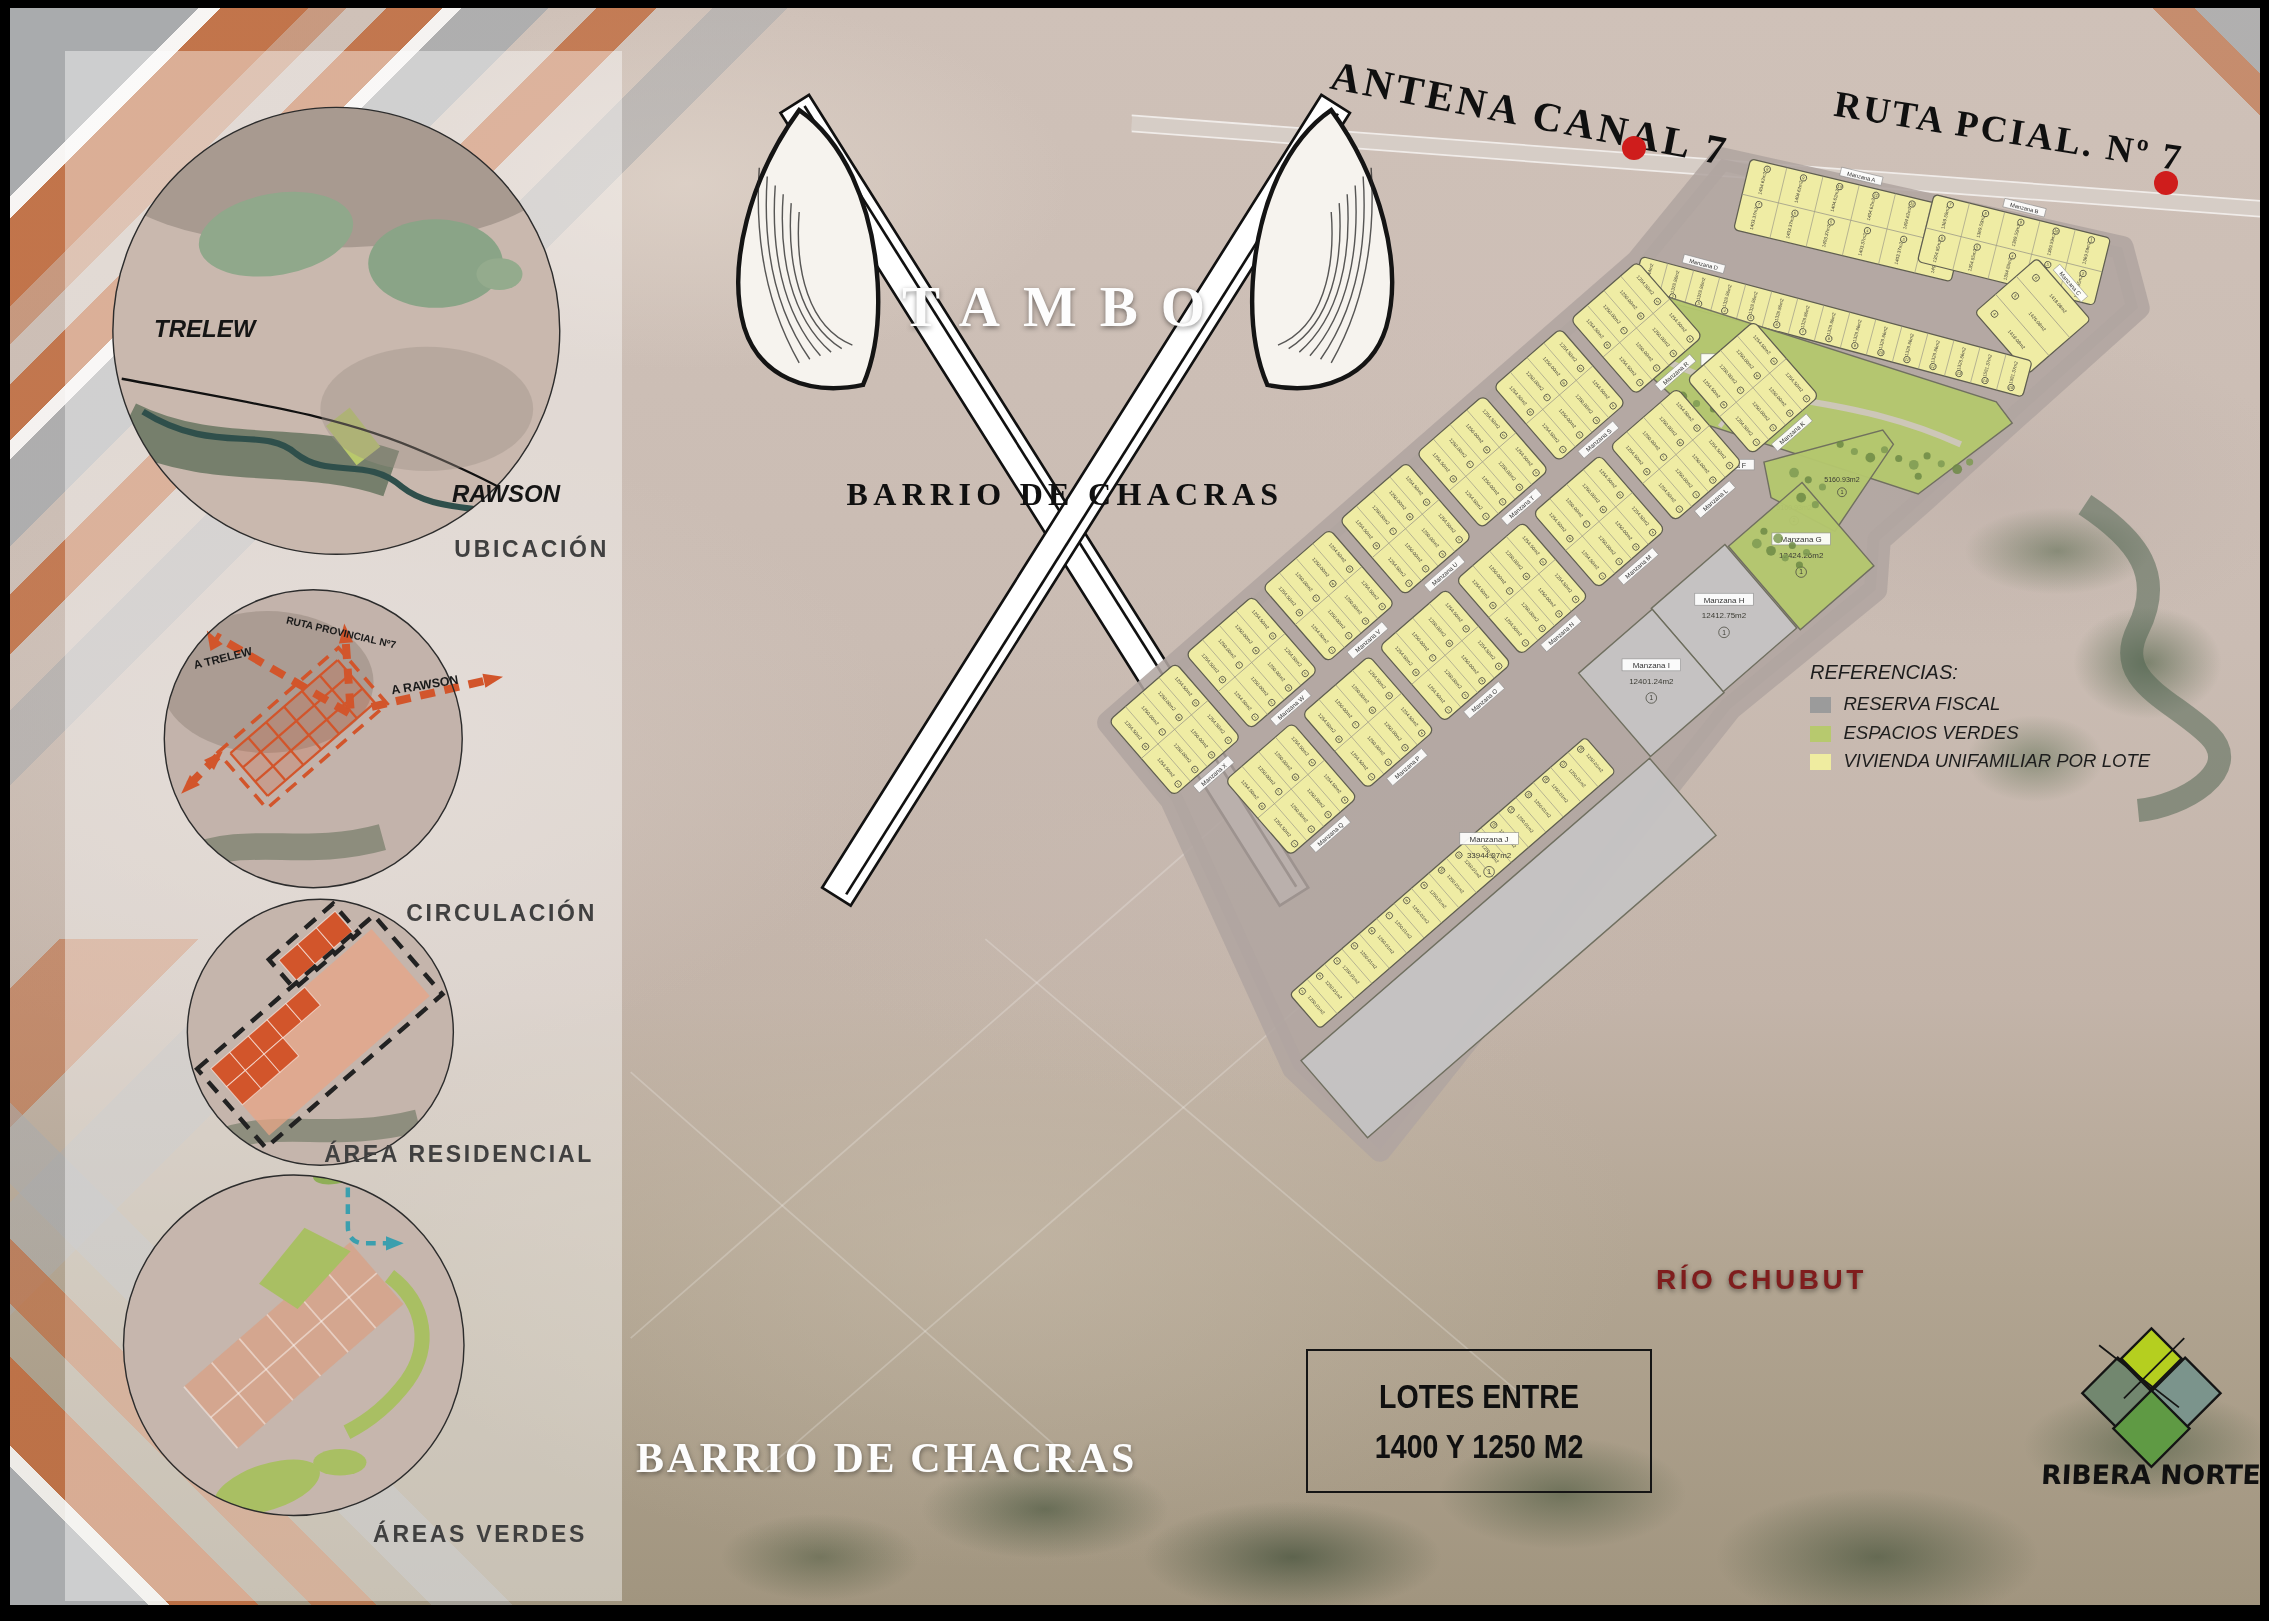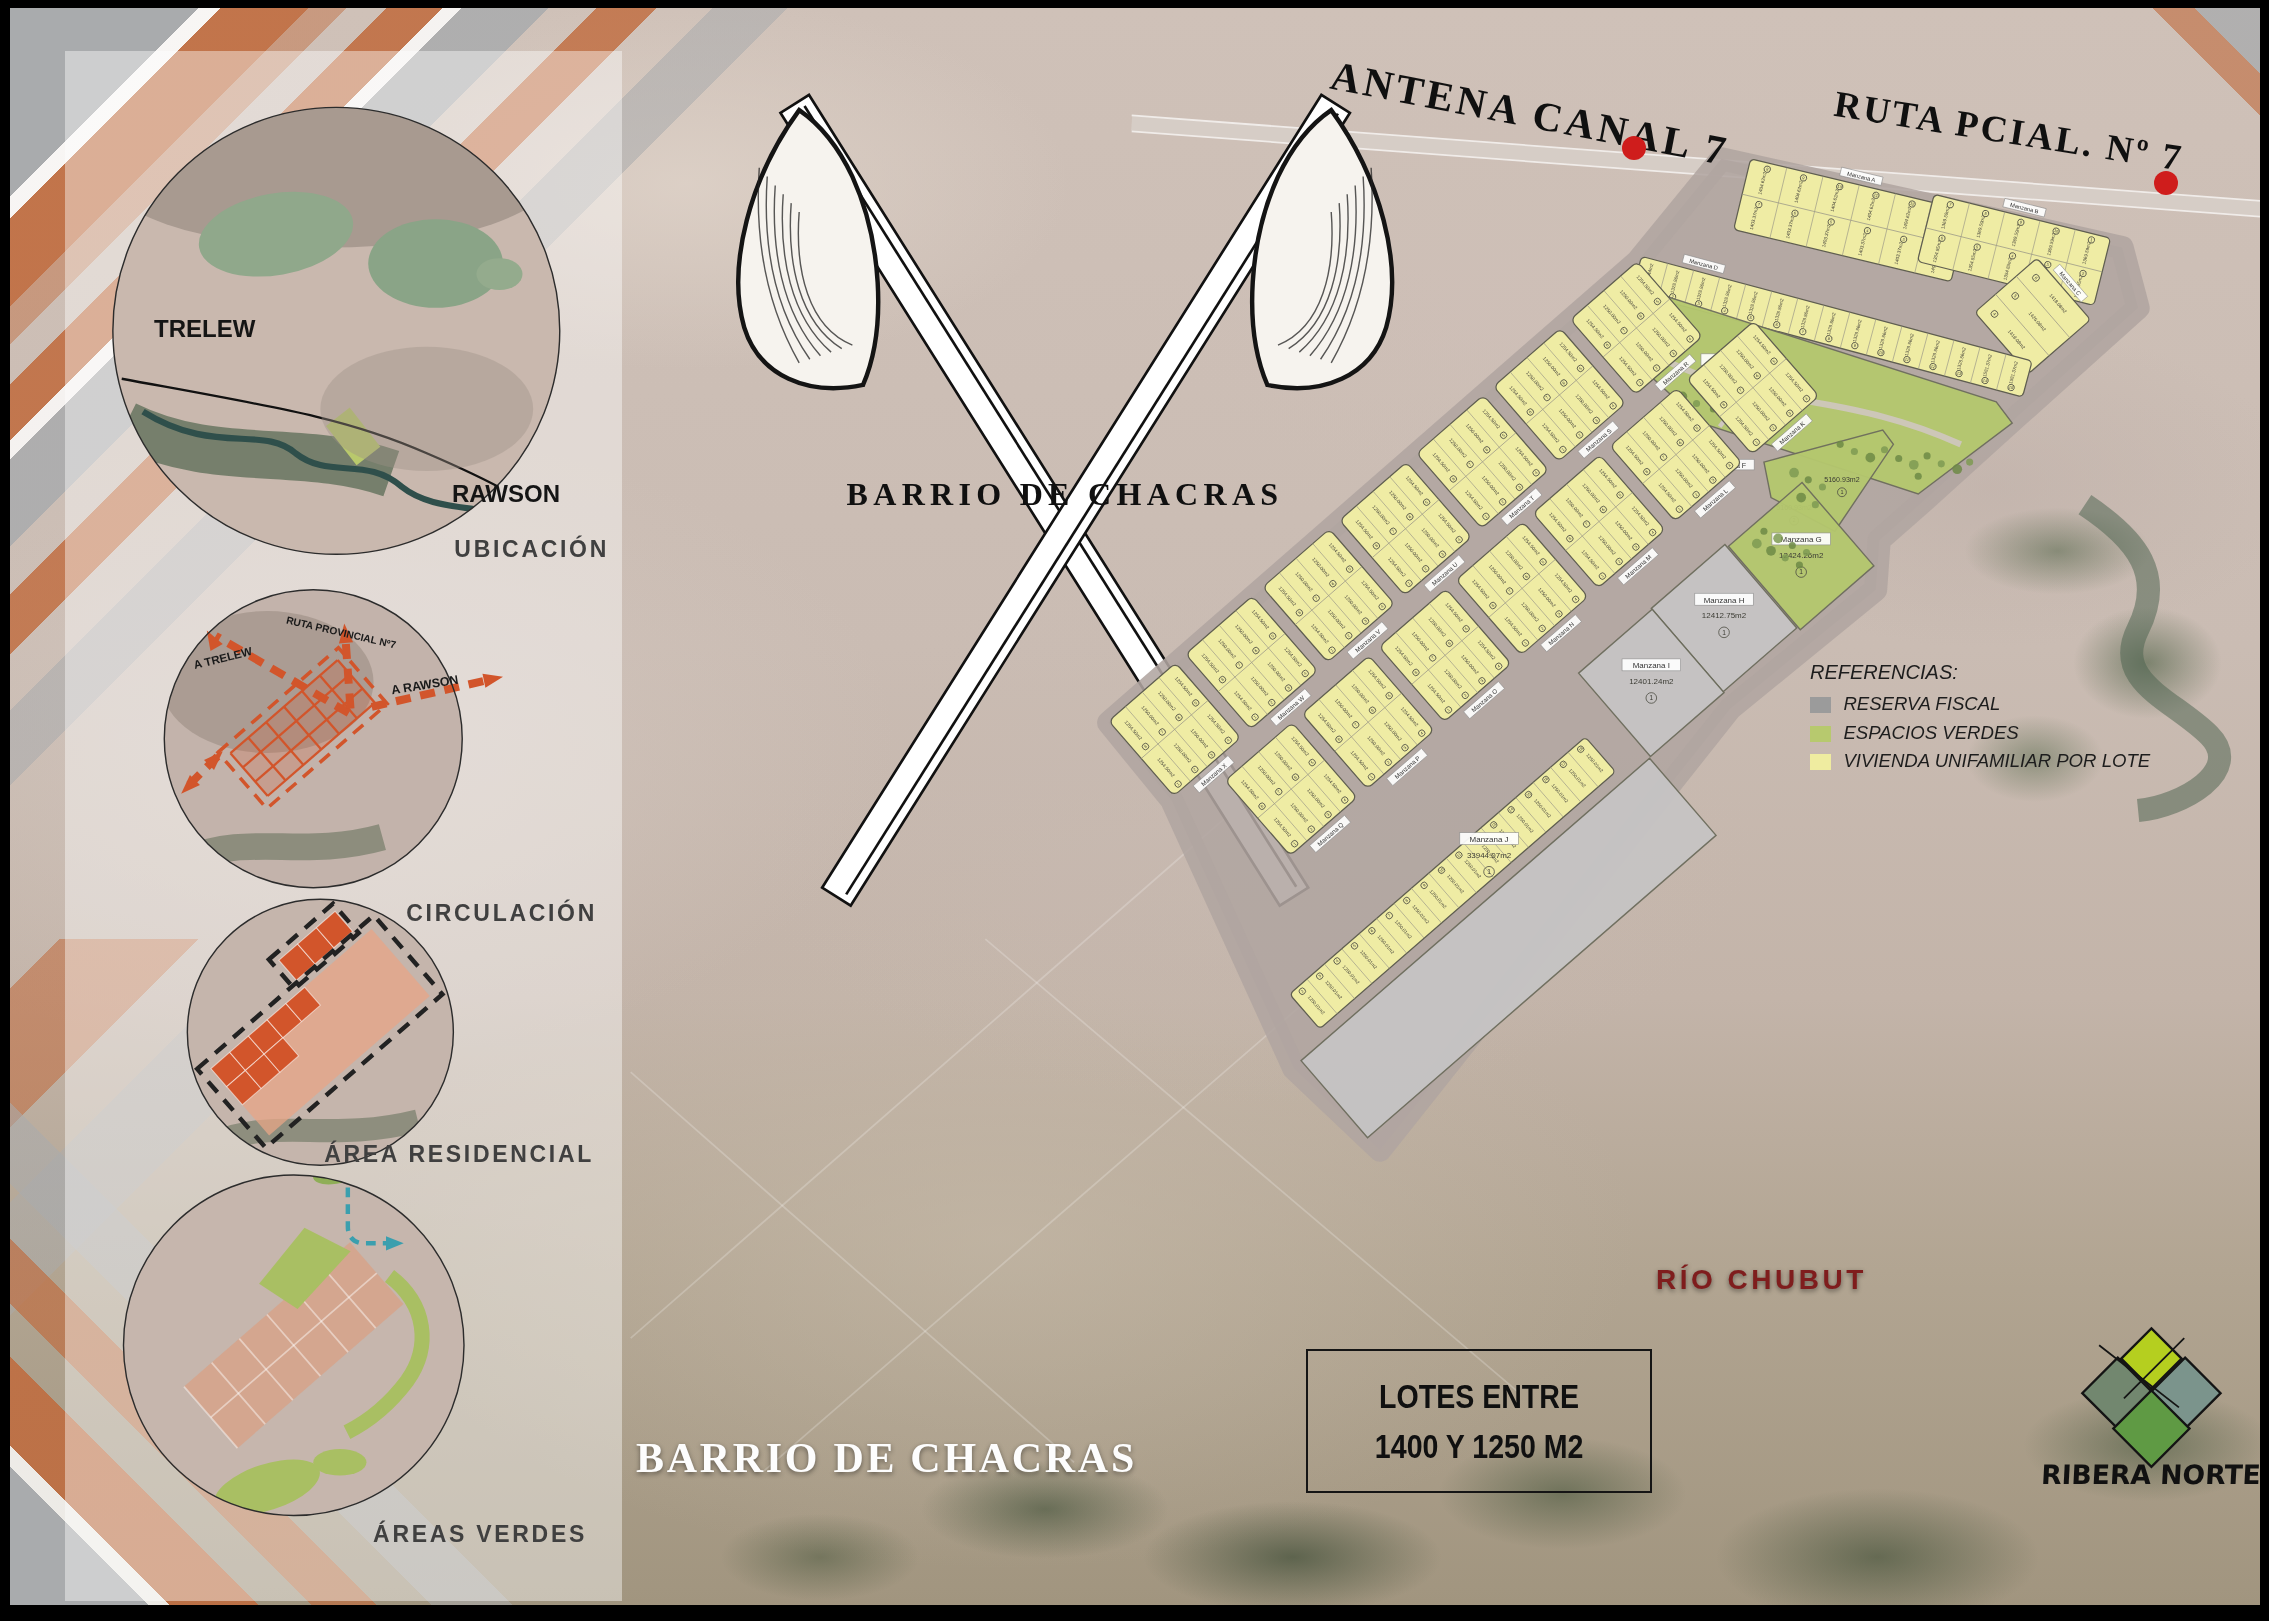--- a/index.html
+++ b/index.html
@@ -42,21 +42,21 @@
       rgba(169,171,173,.45) 186px 266px,transparent 266px);}
   .stripes-tr{position:absolute;right:0;top:0;width:231px;height:231px;pointer-events:none;background:
     linear-gradient(225deg,rgba(169,171,173,.8) 0 46px,rgba(192,106,60,.6) 46px 76px,transparent 76px);}
   
   .panel{position:absolute;left:55px;top:43px;width:557px;height:1550px;background:rgba(255,255,255,.42);}
   
   .slab{font-family:"Liberation Serif","DejaVu Serif",serif;font-weight:bold;color:#101010;}
   .orange-lab{color:#404040;font-weight:bold;letter-spacing:2.7px;font-size:23px;text-align:right;}
   .white-serif{font-family:"Liberation Serif","DejaVu Serif",serif;font-weight:bold;color:#fdfdfd;}
   .shadow{text-shadow:0 1.8px 5.3px rgba(0,0,0,.45);}
-  .annot{font-weight:bold;color:#151515;}
+  .annot{font-style:italic;font-weight:bold;color:#151515;}
   .legend-it{font-style:italic;color:#1d1d1d;}
   .swatch{display:inline-block;width:21px;height:16px;margin-right:12.4px;vertical-align:-2.7px;}
   .lotbox{font-size:34px;color:#101010;font-weight:bold;transform:scaleX(.84);transform-origin:center;}
   .reddot{width:24px;height:24px;border-radius:50%;background:#cf1d1c;}
   svg text{font-family:"Liberation Sans",sans-serif;}
 </style>
 </head>
 <body>
 
 <div id="canvas">
@@ -1109,20 +1109,21 @@
         <line x1="2452" y1="1500" x2="2384" y2="1568" stroke="#141414" stroke-width="2"></line>
       </g>
     </svg>
 
   <div class="abs slab" style="left:1326px;top:43px;font-size:41px;letter-spacing:3.5px;transform:rotate(11deg);transform-origin:left top;">ANTENA CANAL 7</div>
   <div class="abs slab" style="left:1828px;top:74px;font-size:37px;letter-spacing:2.7px;transform:rotate(9deg);transform-origin:left top;">RUTA PCIAL. Nº 7</div>
   <div class="abs reddot" style="left:1612px;top:128px;"></div>
   <div class="abs reddot" style="left:2144px;top:163px;"></div>
 
   <div class="abs" style="left:656px;top:266px;width:798px;display:flex;justify-content:center;gap:133px;">
+    <span class="white-serif shadow" style="font-size:57px;letter-spacing:23px;">TAMBO</span>
   </div>
   <div class="abs slab" style="left:656px;top:468px;width:798px;text-align:center;font-size:32px;letter-spacing:5.3px;">BARRIO DE CHACRAS</div>
 
   <div class="abs orange-lab" style="left:337px;top:528px;width:262px;">UBICACIÓN</div>
   <div class="abs orange-lab" style="left:325px;top:892px;width:262px;">CIRCULACIÓN</div>
   <div class="abs orange-lab" style="left:300px;top:1133px;width:284px;">ÁREA RESIDENCIAL</div>
   <div class="abs orange-lab" style="left:315px;top:1513px;width:262px;">ÁREAS VERDES</div>
 
   <div class="abs annot" style="left:144px;top:307px;font-size:24px;">TRELEW</div>
   <div class="abs annot" style="left:442px;top:472px;font-size:24px;">RAWSON</div>

